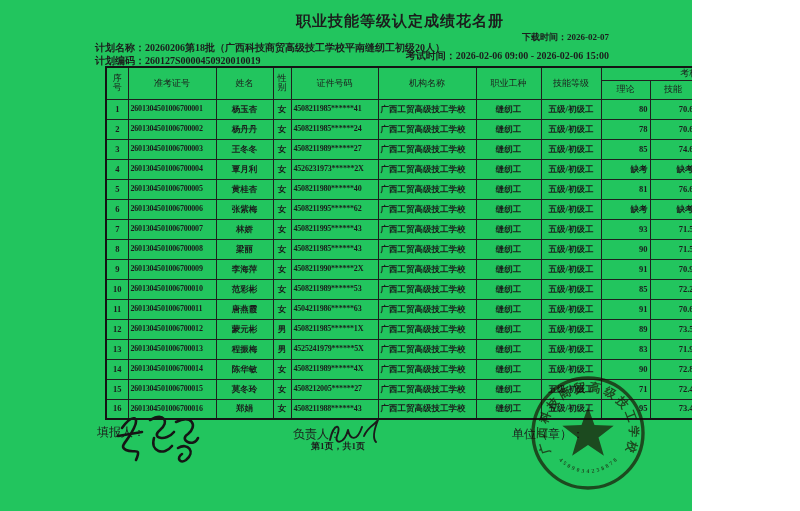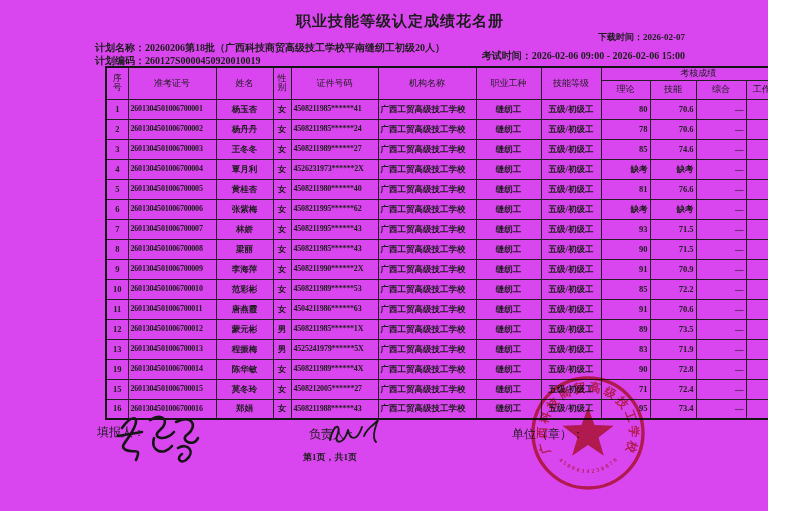--- a/index.html
+++ b/index.html
@@ -1,17 +1,17 @@
 <!DOCTYPE html>
 <html><head>
 <meta charset="utf-8">
 <style>
   html,body{margin:0;padding:0;background:#ffffff;}
   .page{
-    position:relative;width:768px;height:511px;background:#d946ef;overflow:hidden;
+    position:relative;width:692px;height:511px;background:#22c55e;overflow:hidden;
     font-family:"Liberation Serif","DejaVu Serif",serif;color:#1c1c1c;
   }
   .title{
     position:absolute;top:12px;left:0;width:800px;text-align:center;
     font-size:15px;font-weight:700;letter-spacing:1px;
   }
   .meta-left{
     position:absolute;left:95px;top:42px;width:352px;
     font-size:10px;font-weight:700;line-height:11.5px;
   }
@@ -35,21 +35,21 @@
   table.roster th{font-size:9px;font-weight:400;text-align:center;white-space:normal;}
   tr.h1{height:13px;}
   tr.h2{height:19px;}
   table.roster tbody tr{height:20px;}
   td.c{text-align:center;}
   td.l{text-align:left;padding-left:3px;}
   td.r{text-align:right;padding-right:4px;}
   td.num{font-size:8px;letter-spacing:-0.2px;}
   th.th-work{padding:0 9px;line-height:1.1;margin-left:10px;}
   .sig-label{position:absolute;font-size:12px;font-weight:400;}
-  .page-info{position:absolute;left:0;width:660px;text-align:center;top:451px;font-size:9px;font-weight:700;}
+  .page-info{position:absolute;left:0;width:660px;text-align:center;top:440px;font-size:9px;font-weight:700;padding-left:8px;}
   .stamp{position:absolute;left:523px;top:368px;opacity:.82;mix-blend-mode:multiply;pointer-events:none;}
   .sig-svg{position:absolute;pointer-events:none;}
 </style>
 </head>
 <body>
 
 <div class="page">
 
   <div class="title">职业技能等级认定成绩花名册</div>
 
@@ -286,21 +286,21 @@
           <td class="l">广西工贸高级技工学校</td>
           <td class="c">缝纫工</td>
           <td class="c">五级/初级工</td>
           <td class="r">83</td>
           <td class="r">71.9</td>
           <td class="r">—</td>
           <td class="r">—</td>
         </tr>
 
         <tr>
-          <td class="c">19</td>
+          <td class="c">14</td>
           <td class="l num">2601304501006700014</td>
           <td class="c">陈华敏</td>
           <td class="c">女</td>
           <td class="l num">4508211989******4X</td>
           <td class="l">广西工贸高级技工学校</td>
           <td class="c">缝纫工</td>
           <td class="c">五级/初级工</td>
           <td class="r">90</td>
           <td class="r">72.8</td>
           <td class="r">—</td>
@@ -333,21 +333,21 @@
           <td class="c">五级/初级工</td>
           <td class="r">95</td>
           <td class="r">73.4</td>
           <td class="r">—</td>
           <td class="r">—</td>
         </tr>
       </tbody>
   </table>
 
   <div class="sig-label" style="left:97px;top:424px;">填报人：</div>
-  <div class="sig-label" style="left:309px;top:426px;">负责人：</div>
+  <div class="sig-label" style="left:293px;top:426px;">负责人：</div>
   <div class="sig-label" style="left:476px;top:426px;margin-left:36px;">单位（章）：</div>
 
   <svg class="sig-svg" style="left:112px;top:406px;" width="88" height="62" viewBox="0 0 88 62">
     <g fill="none" stroke="#151515" stroke-width="2.6" stroke-linecap="round" stroke-linejoin="round">
       <path d="M10,22 C20,8 28,10 22,22 C16,36 6,40 14,44 C22,48 30,40 24,54"></path>
       <path d="M6,30 L30,26"></path>
       <path d="M38,14 C52,6 58,16 48,24 C38,32 54,36 62,26 M42,32 C38,46 52,50 60,40"></path>
       <path d="M64,16 C80,8 86,20 76,28 C66,34 82,42 86,32 M66,42 C76,36 84,46 74,54 C68,58 64,52 70,48"></path>
     </g>
   </svg>

